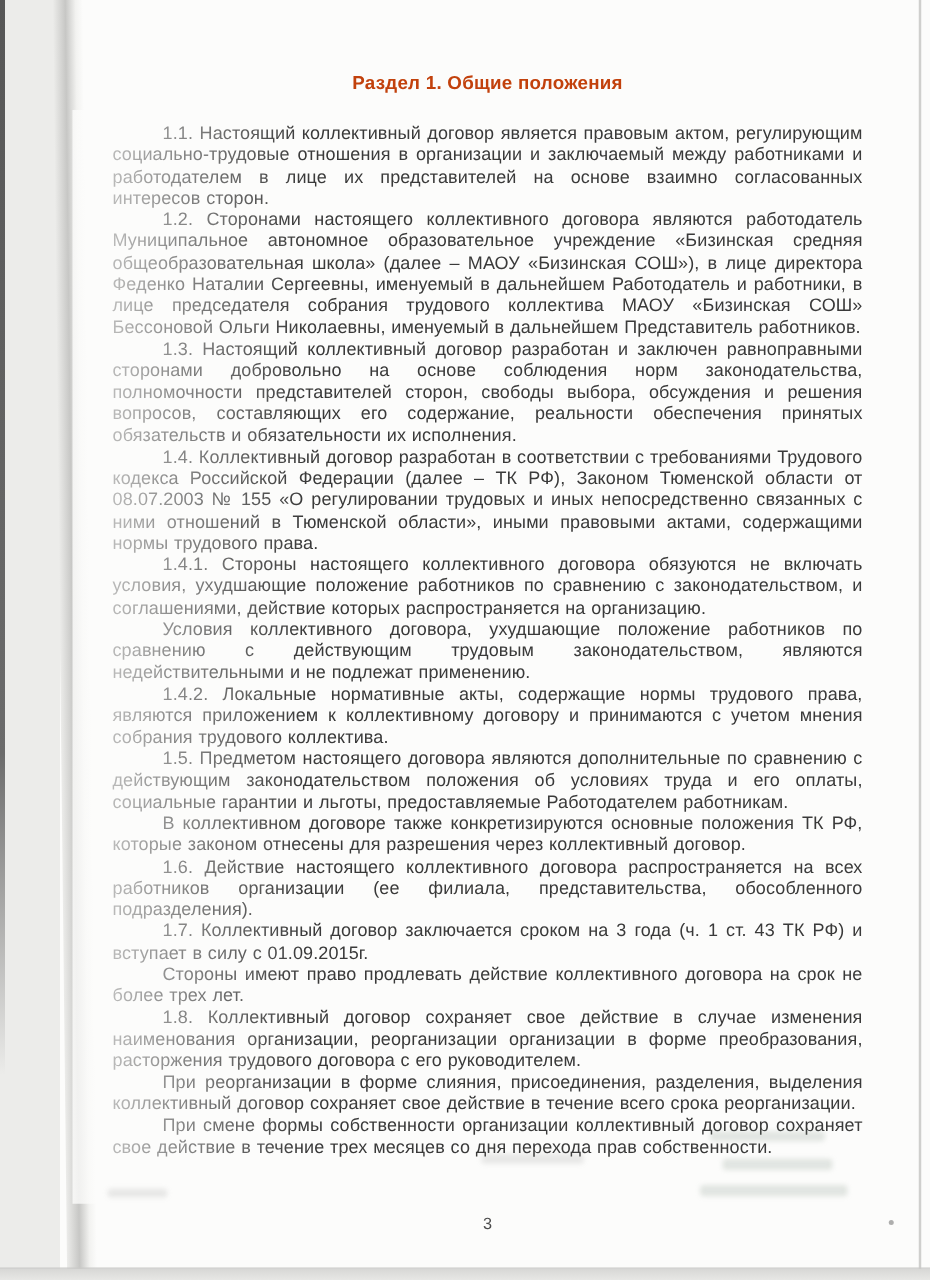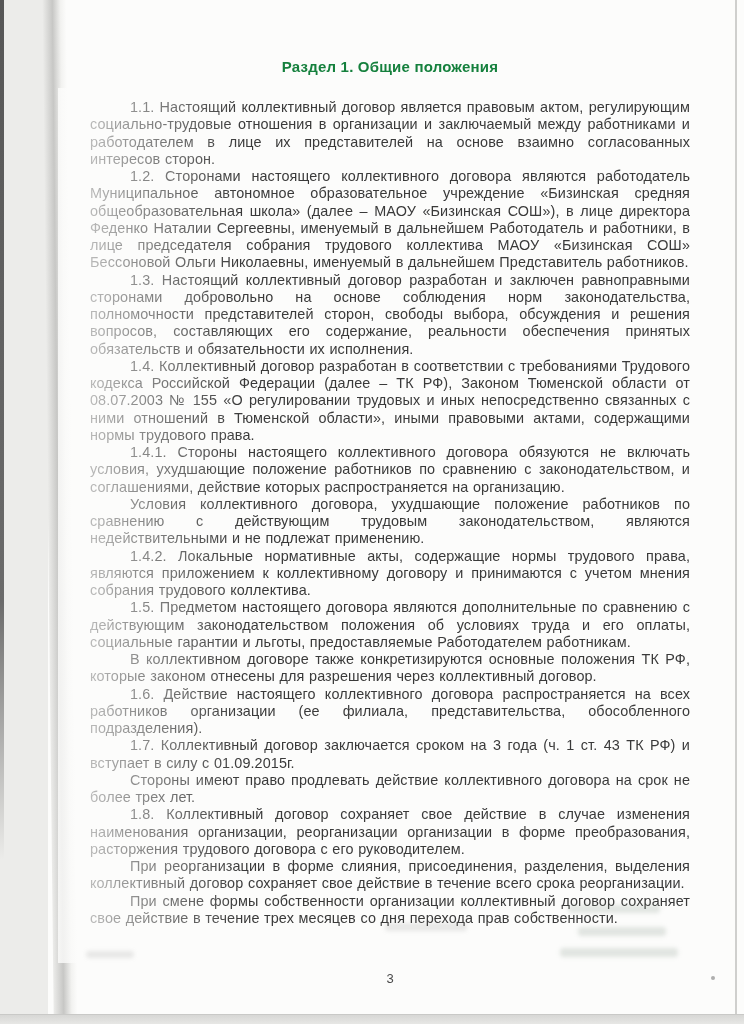--- a/index.html
+++ b/index.html
@@ -34,21 +34,21 @@
     background:linear-gradient(to bottom, #d7d7d5, #e7e7e5);
     border-top:1px solid #c9c9c7;
   }
   
   .content {
     position:absolute; left:90px; top:58px; width:600px;
     color:#3a3a3a;
   }
   .doc-title {
     font-size:15px; font-weight:bold; text-align:center;
-    color:#15803d; margin:0 0 24px 0; letter-spacing:0.2px;
+    color:#c2410c; margin:0 0 24px 0; letter-spacing:0.2px;
   }
   .content p {
     margin:0; font-size:14.4px; line-height:17.25px;
     text-align:justify; text-indent:40px; letter-spacing:0.1px;
     word-spacing:0.5px;
   }
   .page-number {
     position:absolute; left:90px; top:971px; width:600px;
     text-align:center; font-size:13px; color:#4a4a4a;
   }

